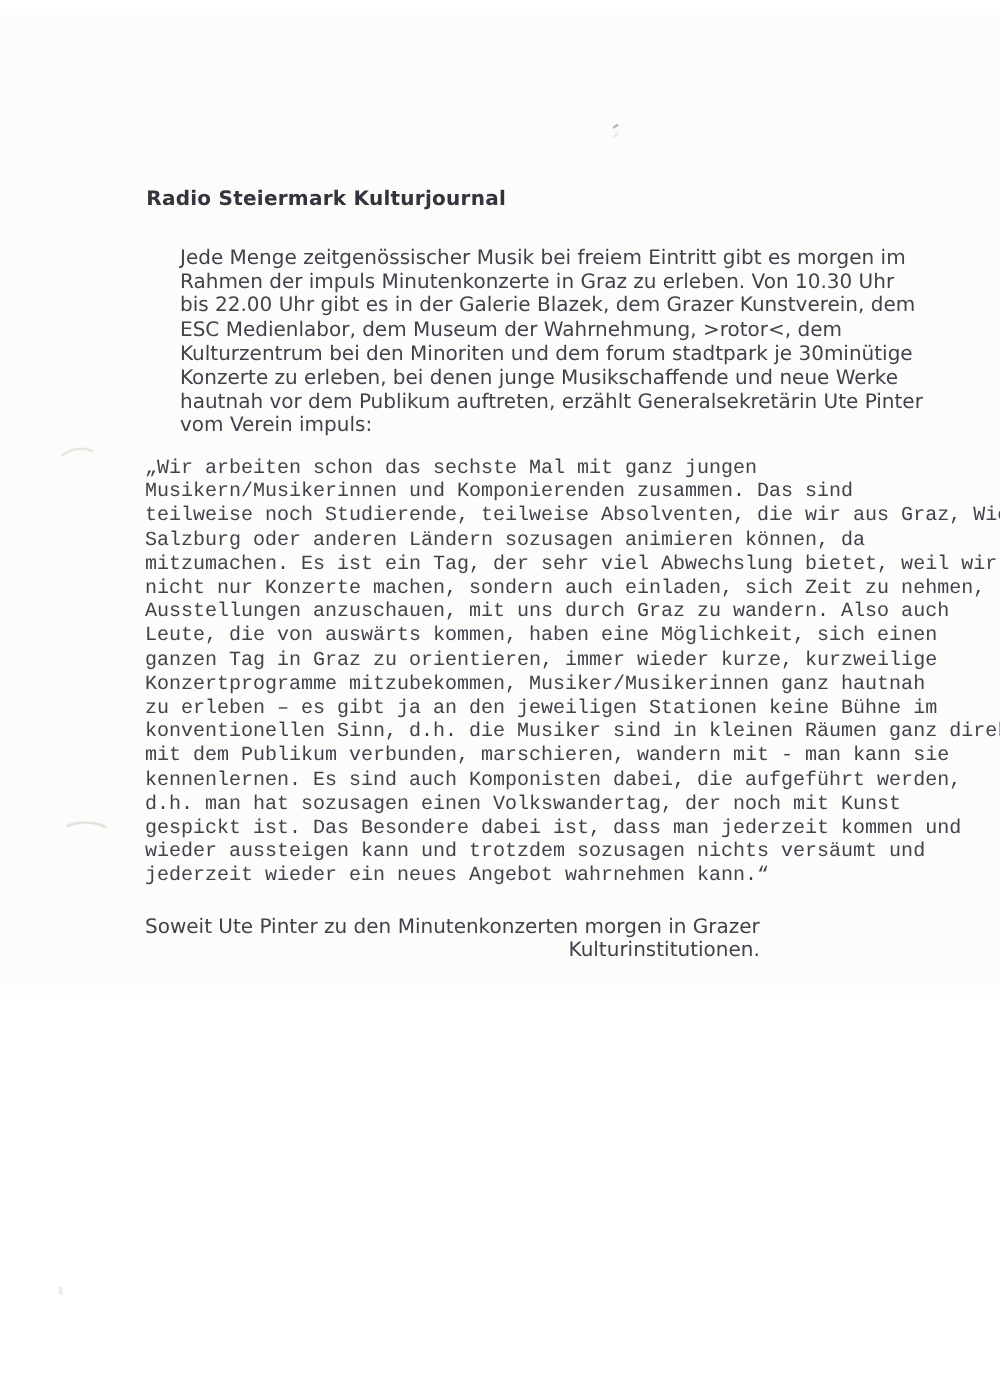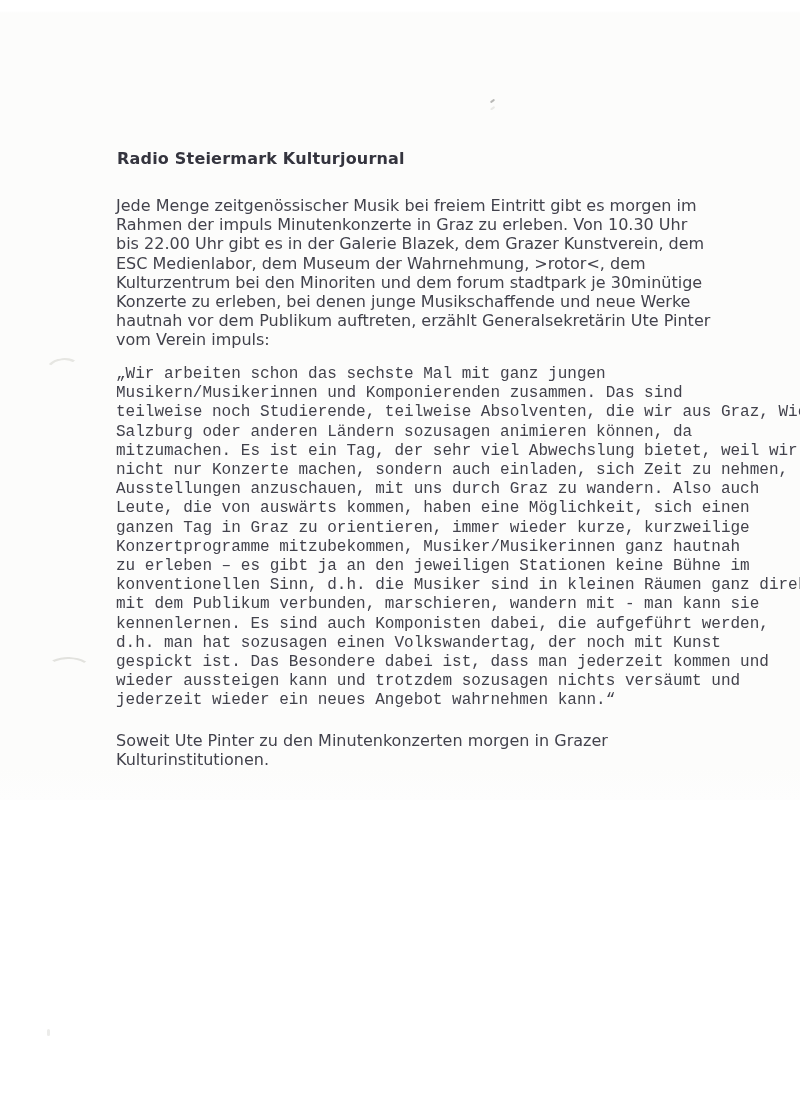--- a/index.html
+++ b/index.html
@@ -30,23 +30,23 @@
   }
   .para {
     position: absolute;
     left: 116px;
     font-size: 16px;
     line-height: 19.2px;
     color: #42424c;
     white-space: pre;
     letter-spacing: 0px;
   }
-  .para-intro   { top: 196px; }
+  .para-intro   { top: 196px; margin-left: 28px; }
   .para-quote   { top: 365px; font-family: Liberation Mono, monospace; }
-  .para-closing { top: 731px; }
+  .para-closing { top: 731px; text-align: right; }
 
   
   .artifact-arc {
     position: absolute;
     border: solid transparent;
     border-top: 2px solid #e6e6e2;
     border-radius: 50%;
   }
   .arc-1 {
     left: 44px; top: 358px;

